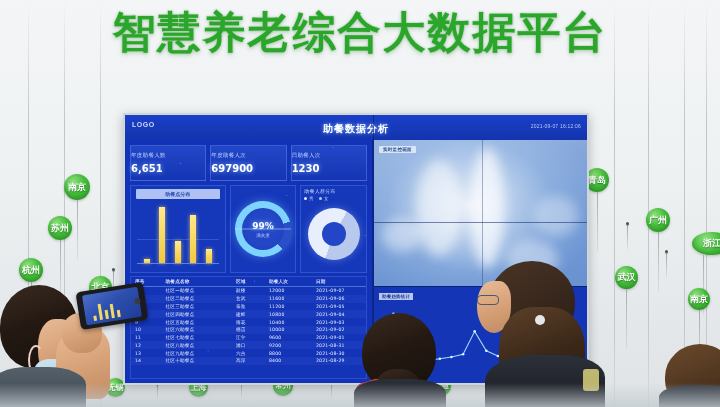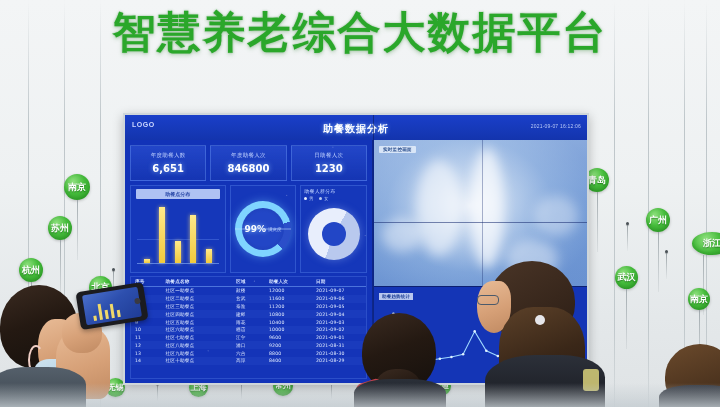--- a/index.html
+++ b/index.html
@@ -127,21 +127,21 @@
 
   
   #kpi-row {
     position:absolute; left:5px; right:5px; top:5px; height:36px;
     display:flex; gap:4px;
   }
   .kpi {
     flex:1;
     background:linear-gradient(180deg,rgba(48,86,214,.55),rgba(26,56,170,.35));
     border:1px solid rgba(120,165,255,.35);
-    display:flex; flex-direction:column; align-items:center; justify-content:center;
+    display:flex; flex-direction:column; align-items:flex-start; justify-content:center;
     gap:4px;
   }
   .kpi-label {
     font-family:"DejaVu Sans",sans-serif;
     font-size:5.5px; color:#bed0ff; letter-spacing:.3px;
   }
   .kpi-value {
     font-family:"DejaVu Sans",sans-serif;
     font-size:10px; font-weight:700; color:#ffffff;
     text-shadow:0 0 5px rgba(150,200,255,.8);
@@ -196,21 +196,21 @@
     position:absolute; left:50%; top:50%; transform:translate(-50%,-50%);
     width:56px; height:56px; border-radius:50%;
     background:
       conic-gradient(from 135deg,#7fd4ff 0deg 300deg, rgba(120,160,255,.22) 300deg 360deg);
     display:flex; align-items:center; justify-content:center;
     box-shadow:0 0 10px rgba(120,200,255,.45);
   }
   #gauge-inner {
     width:42px; height:42px; border-radius:50%;
     background:radial-gradient(circle,#2246c6 55%,#1c3bb0 100%);
-    display:flex; flex-direction:row; align-items:center; justify-content:center;
+    display:flex; flex-direction:column; align-items:center; justify-content:center;
     gap:2px;
   }
   #gauge-value {
     font-family:"DejaVu Sans",sans-serif;
     font-size:9px; font-weight:700; color:#ffffff;
     text-shadow:0 0 5px rgba(150,210,255,.9);
   }
   #gauge-label { font-size:4.5px; color:#bcd3ff; }
   #gauge-divider {
     position:absolute; left:50%; top:50%; transform:translate(-50%,-50%);
@@ -455,21 +455,21 @@
 
   <div id="dash-left">
 
     <div id="kpi-row">
       <div class="kpi">
         <div class="kpi-label">年度助餐人数</div>
         <div class="kpi-value">6,651</div>
       </div>
       <div class="kpi">
         <div class="kpi-label">年度助餐人次</div>
-        <div class="kpi-value">846800</div>
+        <div class="kpi-value">697900</div>
       </div>
       <div class="kpi">
         <div class="kpi-label">日助餐人次</div>
         <div class="kpi-value">1230</div>
       </div>
     </div>
 
     <div id="charts-row">
 
       <div class="panel" id="bar-panel">

